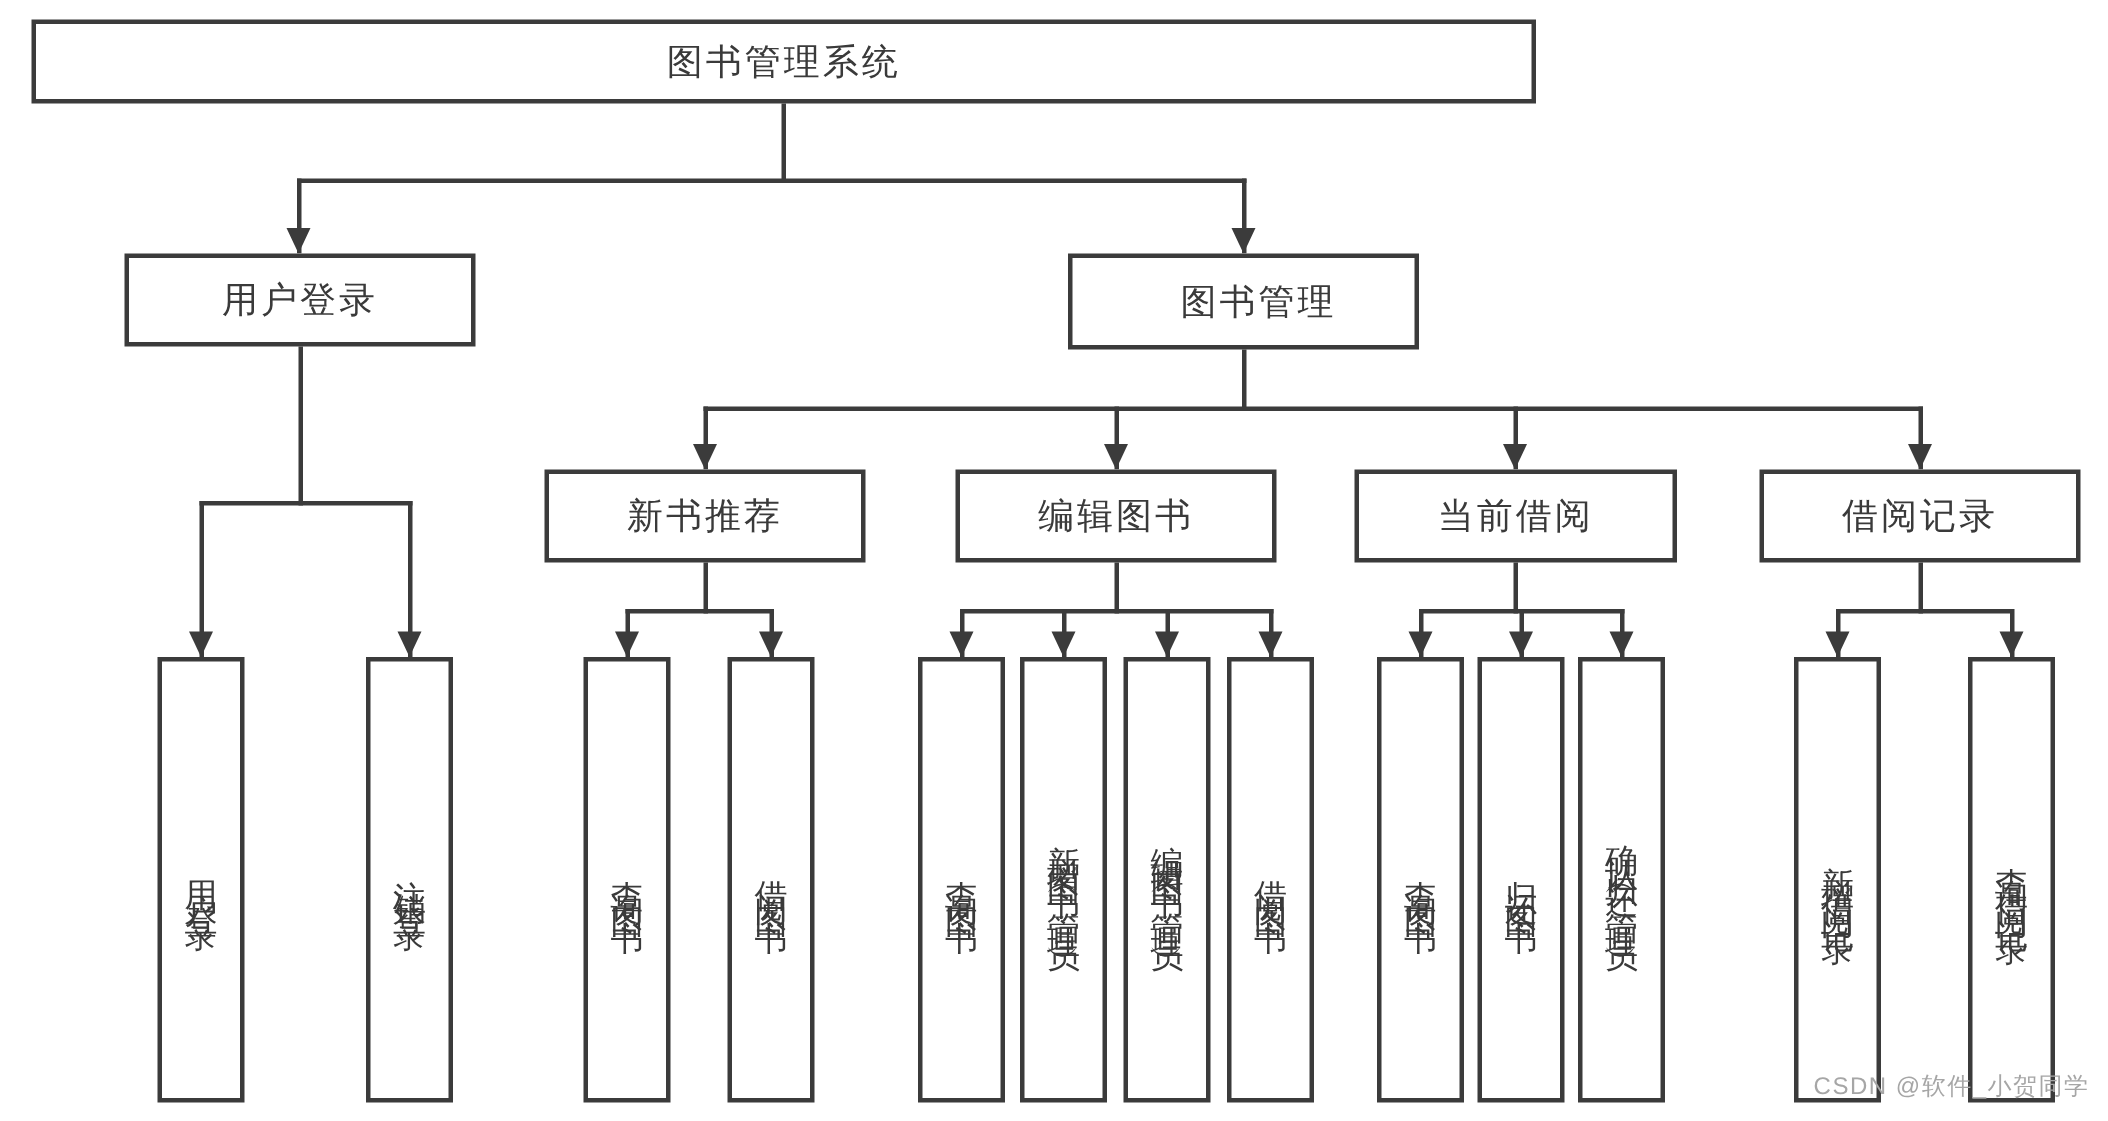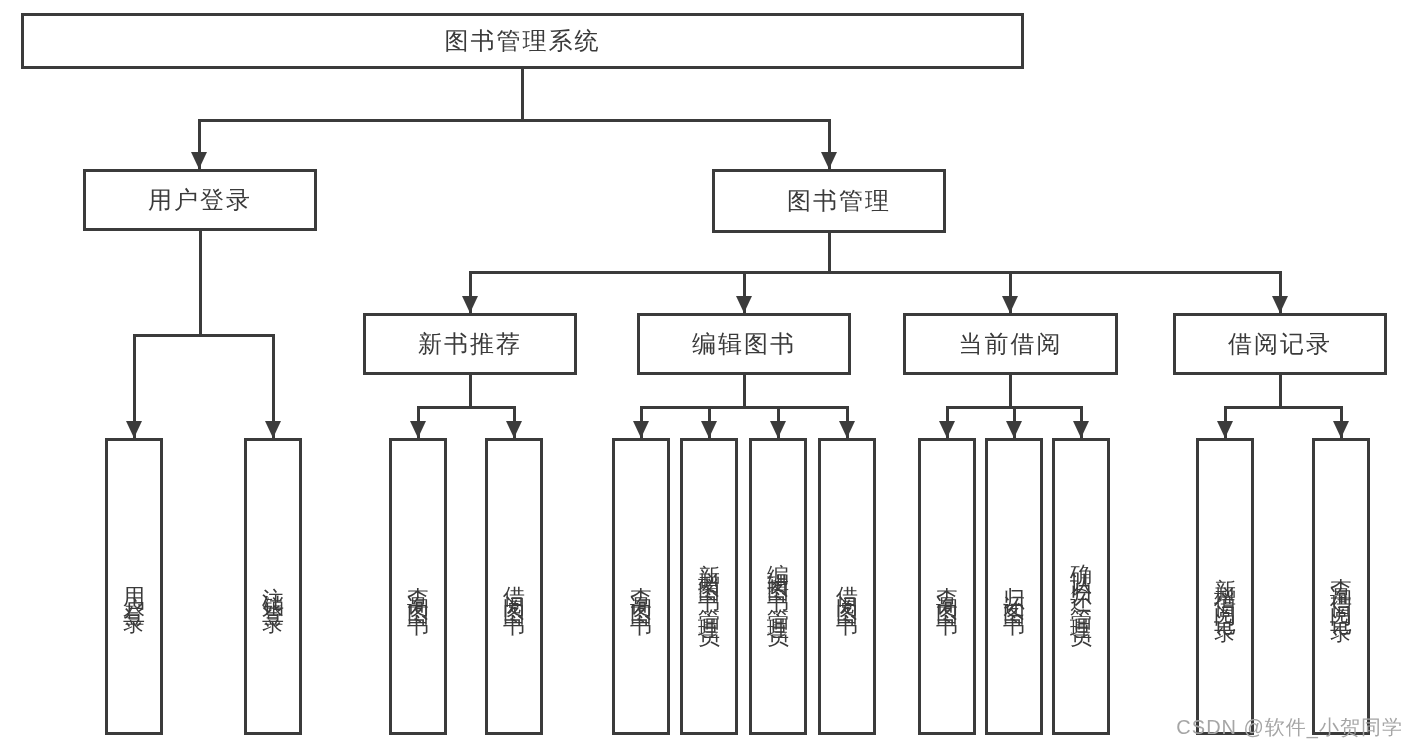--- a/index.html
+++ b/index.html
@@ -40,23 +40,23 @@
   .vline{position:absolute;width:3px;background:var(--line);}
   .hline{position:absolute;height:3px;background:var(--line);}
   .arr{
     position:absolute;width:0;height:0;
     border-left:8px solid transparent;
     border-right:8px solid transparent;
     border-top:17px solid var(--line);
   }
   .watermark{
     position:absolute;
-    right:2px;
+    right:12px;
     top:714px;
-    font-size:20px;
+    font-size:16px;
     color:var(--watermark);
     letter-spacing:1px;
     white-space:nowrap;
   }
 </style>
 </head>
 <body>
 
 <div class="canvas">
 

